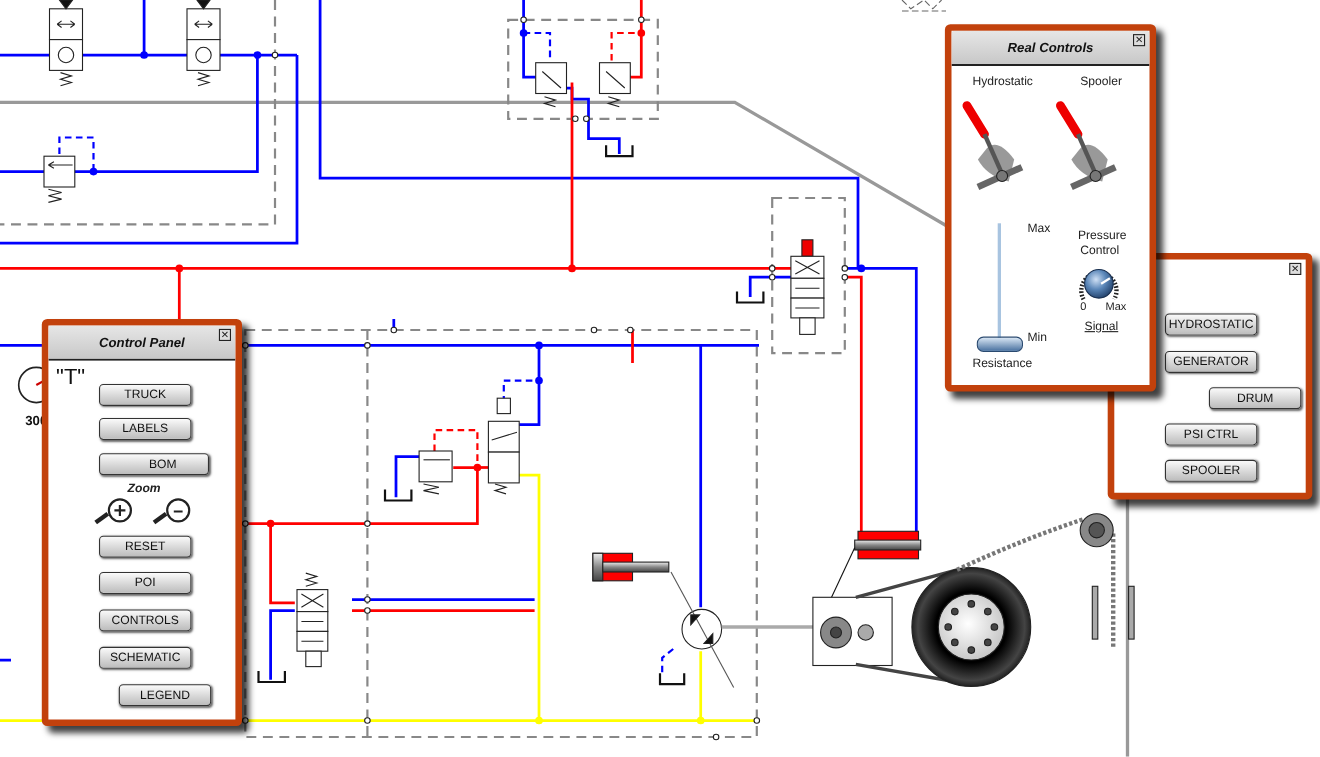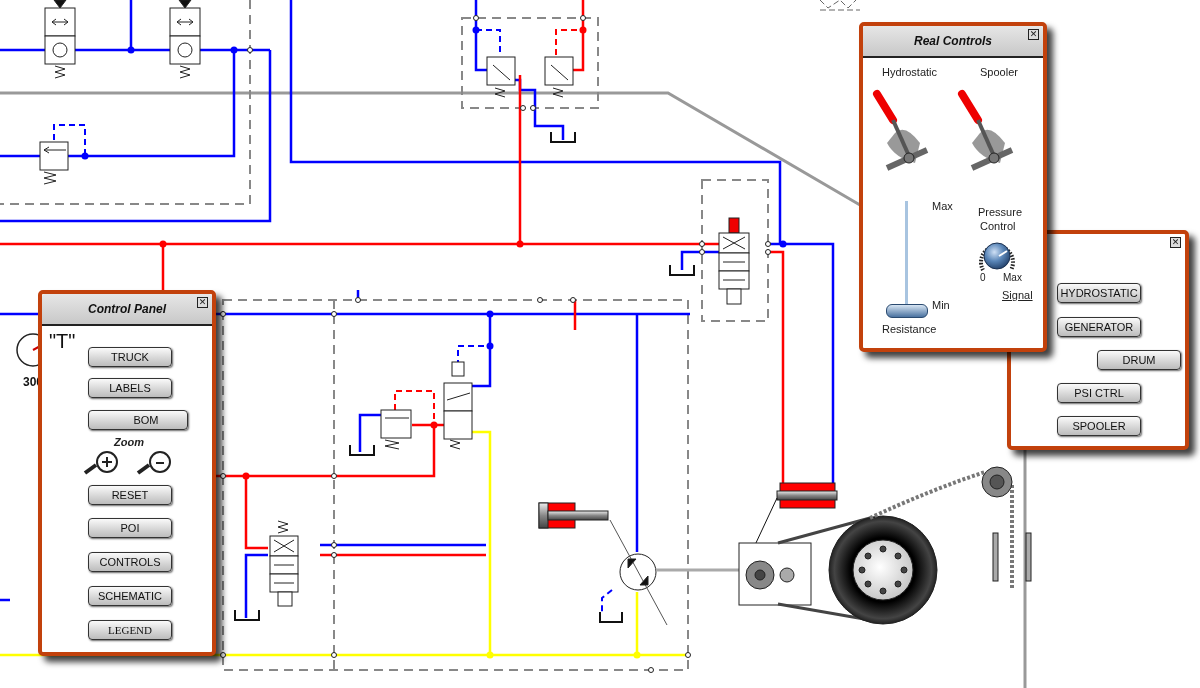--- a/index.html
+++ b/index.html
@@ -1,18 +1,18 @@
 <!DOCTYPE html>
 <html><head>
 <meta charset="utf-8">
 <style>
   html,body{margin:0;padding:0;}
   body{width:1200px;height:688px;position:relative;overflow:hidden;background:#fff;font-family:"Liberation Sans",sans-serif;}
   #schematic{position:absolute;left:0;top:0;width:1200px;height:688px;}
-  .panel{position:absolute;background:#fff;border:4px solid #c2410c;border-radius:5px;box-shadow:6px 6px 6px rgba(0,0,0,0.75);}
+  .panel{position:absolute;background:#fff;border:6px solid #c2410c;border-radius:5px;box-shadow:6px 6px 6px rgba(0,0,0,0.75);}
   .panel-title{position:absolute;left:0;top:0;right:0;height:30px;background:linear-gradient(#e6e6e6,#c8c8c8);border-bottom:2px solid #222;border-radius:3px 3px 0 0;font-style:italic;font-weight:bold;font-size:12px;color:#111;text-align:center;line-height:30px;}
   .close-btn{position:absolute;right:4px;top:3px;width:9px;height:9px;border:1px solid #222;background:#ddd;font-size:9px;line-height:9px;text-align:center;color:#222;cursor:pointer;}
   .btn{position:absolute;width:82px;height:18px;border:1px solid #333;border-radius:4px;background:linear-gradient(#fafafa,#d4d4d4 60%,#bcbcbc);box-shadow:1px 1px 2px rgba(0,0,0,0.6);font-size:11px;color:#111;text-align:center;line-height:18px;cursor:pointer;}
   .lbl{position:absolute;font-size:11px;color:#222;}
 </style>
 </head>
 <body>
 
 <svg id="schematic" data-name="hydraulic-schematic-canvas" viewBox="0 0 1200 688" xmlns="http://www.w3.org/2000/svg">
   <defs>
@@ -271,21 +271,21 @@
   </svg>
   <svg data-name="magnifier-minus-icon" style="position:absolute;left:93px;top:156px;" width="40" height="26">
     <line x1="3" y1="23" x2="14" y2="15" stroke="#222" stroke-width="4"></line>
     <circle cx="25" cy="12" r="10" fill="#fff" stroke="#222" stroke-width="2"></circle>
     <path d="M21,13 h8" stroke="#222" stroke-width="2"></path>
   </svg>
   <div class="btn" data-name="reset-button" style="left:46px;top:191px;">RESET</div>
   <div class="btn" data-name="poi-button" style="left:46px;top:224px;">POI</div>
   <div class="btn" data-name="controls-button" style="left:46px;top:258px;">CONTROLS</div>
   <div class="btn" data-name="schematic-button" style="left:46px;top:292px;">SCHEMATIC</div>
-  <div class="btn" data-name="legend-button" style="left:46px;top:326px;font-family:Liberation Serif, serif;">LEGEND</div>
+  <div class="btn" data-name="legend-button" style="left:64px;top:326px;">LEGEND</div>
 </div>
 
 <div class="panel" data-name="real-controls-panel" style="left:859px;top:22px;width:180px;height:322px;">
   <div class="panel-title" data-name="real-controls-title">Real Controls</div>
   <div class="close-btn" data-name="close-icon">✕</div>
   <div class="lbl" data-name="hydrostatic-lever-label" style="left:19px;top:40px;">Hydrostatic</div>
   <div class="lbl" data-name="spooler-lever-label" style="left:117px;top:40px;">Spooler</div>
   <svg data-name="hydrostatic-lever" style="position:absolute;left:2px;top:62px;" width="70" height="90">
     <path d="M30,45 Q40,35 55,55 L50,75 Q30,70 22,55z" fill="#555" opacity="0.6"></path>
     <line x1="12" y1="6" x2="28" y2="32" stroke="#e00" stroke-width="8" stroke-linecap="round"></line>
@@ -307,21 +307,21 @@
   <div class="lbl" data-name="resistance-label" style="left:19px;top:297px;">Resistance</div>
   <div class="lbl" data-name="pressure-label" style="left:115px;top:180px;">Pressure</div>
   <div class="lbl" data-name="control-label" style="left:117px;top:194px;">Control</div>
   <svg data-name="pressure-control-knob" style="position:absolute;left:112px;top:208px;" width="44" height="40">
     <path d="M8,36 A16,16 0 1 1 36,36" fill="none" stroke="#222" stroke-width="4" stroke-dasharray="1.5,1.5"></path>
     <circle cx="22" cy="22" r="13" fill="url(#knobGrad)" stroke="#1a3050"></circle>
     <line x1="24" y1="22" x2="32" y2="17" stroke="#fff" stroke-width="2"></line>
   </svg>
   <div class="lbl" data-name="knob-min-label" style="left:117px;top:246px;font-size:10px;">0</div>
   <div class="lbl" data-name="knob-max-label" style="left:140px;top:246px;font-size:10px;">Max</div>
-  <div class="lbl" data-name="signal-label" style="left:139px;top:263px;text-decoration:underline;">Signal</div>
+  <div class="lbl" data-name="signal-label" style="left:121px;top:263px;text-decoration:underline;">Signal</div>
 </div>
 
 <div class="panel" data-name="points-of-interest-panel" style="left:1007px;top:230px;width:174px;height:212px;z-index:-0;">
   <div class="close-btn" data-name="close-icon">✕</div>
   <div class="btn" data-name="poi-hydrostatic-button" style="left:46px;top:49px;">HYDROSTATIC</div>
   <div class="btn" data-name="poi-generator-button" style="left:46px;top:83px;">GENERATOR</div>
   <div class="btn" data-name="poi-drum-button" style="left:46px;top:116px;margin-left:40px;">DRUM</div>
   <div class="btn" data-name="poi-psi-ctrl-button" style="left:46px;top:149px;">PSI CTRL</div>
   <div class="btn" data-name="poi-spooler-button" style="left:46px;top:182px;">SPOOLER</div>
 </div>

